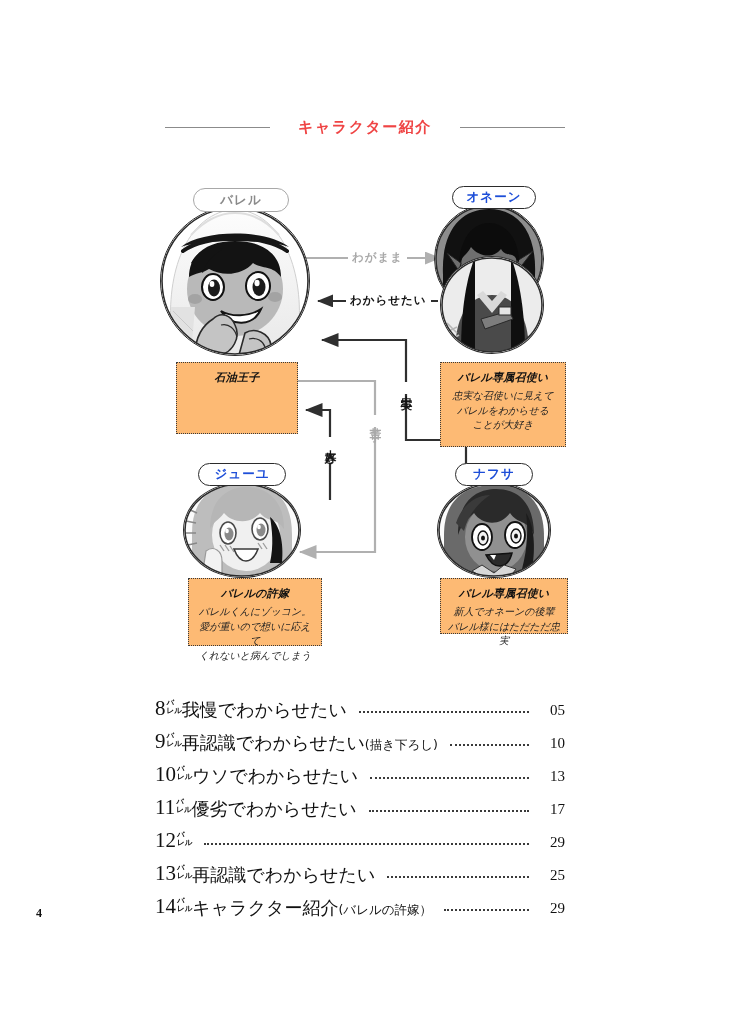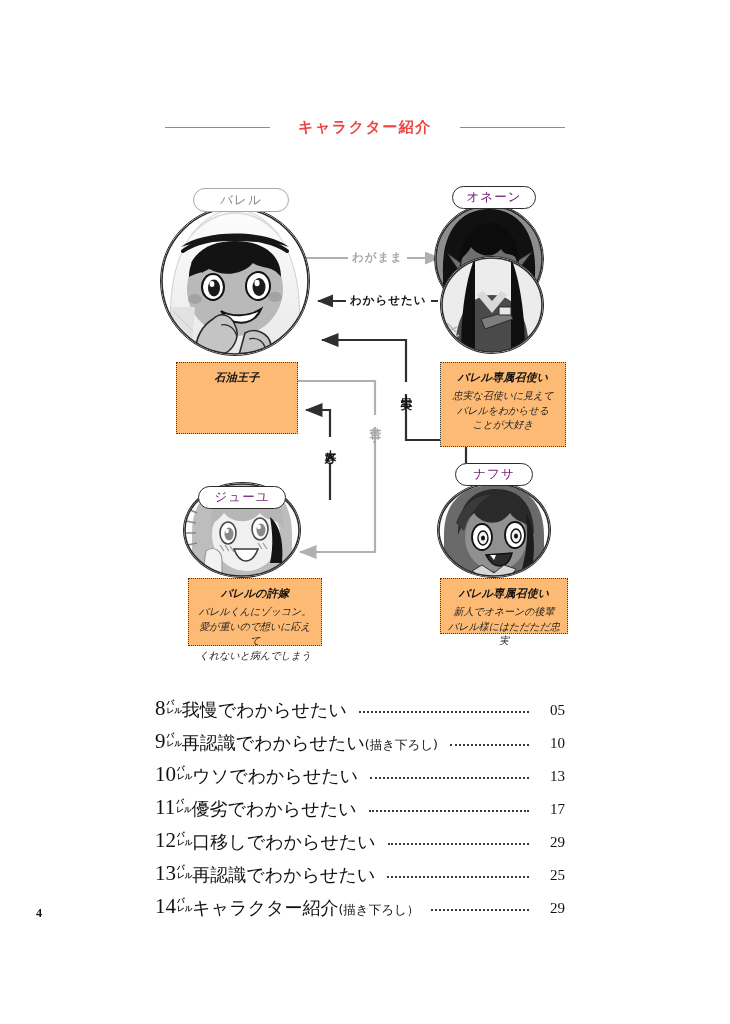--- a/index.html
+++ b/index.html
@@ -40,28 +40,28 @@
   }
   #diagram svg { position: absolute; top: 0; left: 0; }
 
   
   .nameplate {
     position: absolute;
     border-radius: 12px;
     background: #ffffff;
     text-align: center;
     font-size: 12.5px;
-    font-weight: normal;
+    font-weight: bold;
     letter-spacing: 1px;
     line-height: 1;
     display: flex; align-items: center; justify-content: center;
     z-index: 6;
   }
   .nameplate.light { border: 1.6px solid #a8a8a8; color: #8a8a8a; }
-  .nameplate.dark  { border: 1.6px solid #2b2b2b; color: #701a75; }
+  .nameplate.dark  { border: 1.6px solid #2b2b2b; color: #1d4ed8; }
 
   
   .portrait {
     position: absolute;
     z-index: 5;
   }
   .portrait .circ {
     position: absolute;
     border-radius: 50%;
     overflow: hidden;
@@ -331,21 +331,21 @@
     </div>
   </div>
 
   <div class="descbox" style="left:440px; top:362px; width:126px; height:85px;">
     <div class="role">バレル専属召使い</div>
     <div class="body">忠実な召使いに見えて
 バレルをわからせる
 ことが大好き</div>
   </div>
 
-  <div class="nameplate dark" style="left:198px; top:463px; width:86px; height:21px;margin-top:23px;">
+  <div class="nameplate dark" style="left:198px; top:463px; width:86px; height:21px;">
     <span>ジューユ</span>
   </div>
 
   <div class="portrait" style="left:183px; top:482px; width:118px; height:100px;">
     <div class="circ" style="left:0; top:0; width:116px; height:94px; border-radius:50%;">
       <svg viewBox="0 0 116 94" width="116" height="94">
         <defs>
             <clipPath id="jclip">
               <ellipse cx="58" cy="47" rx="57" ry="46"></ellipse>
             </clipPath>
@@ -499,21 +499,20 @@
     <span class="toc-dots"></span>
     <span class="toc-page">17</span>
   </div>
 
   <div class="toc-row">
     <span class="toc-num">
       <span>12</span>
         <span class="ruby">バ
 レル</span>
     </span>
-    <span class="toc-title"><span>口移しでわからせたい</span><span class="sub"></span></span>
     <span class="toc-dots"></span>
     <span class="toc-page">29</span>
   </div>
 
   <div class="toc-row">
     <span class="toc-num">
       <span>13</span>
         <span class="ruby">バ
 レル</span>
     </span>
@@ -521,20 +520,20 @@
     <span class="toc-dots"></span>
     <span class="toc-page">25</span>
   </div>
 
   <div class="toc-row">
     <span class="toc-num">
       <span>14</span>
         <span class="ruby">バ
 レル</span>
     </span>
-    <span class="toc-title"><span>キャラクター紹介</span><span class="sub">(描き下ろし）</span></span>
+    <span class="toc-title"><span>キャラクター紹介</span><span class="sub">(バレルの許嫁）</span></span>
     <span class="toc-dots"></span>
     <span class="toc-page">29</span>
   </div>
 
 </div>
 
 <div id="page-number">4</div>
 
 </body></html>

